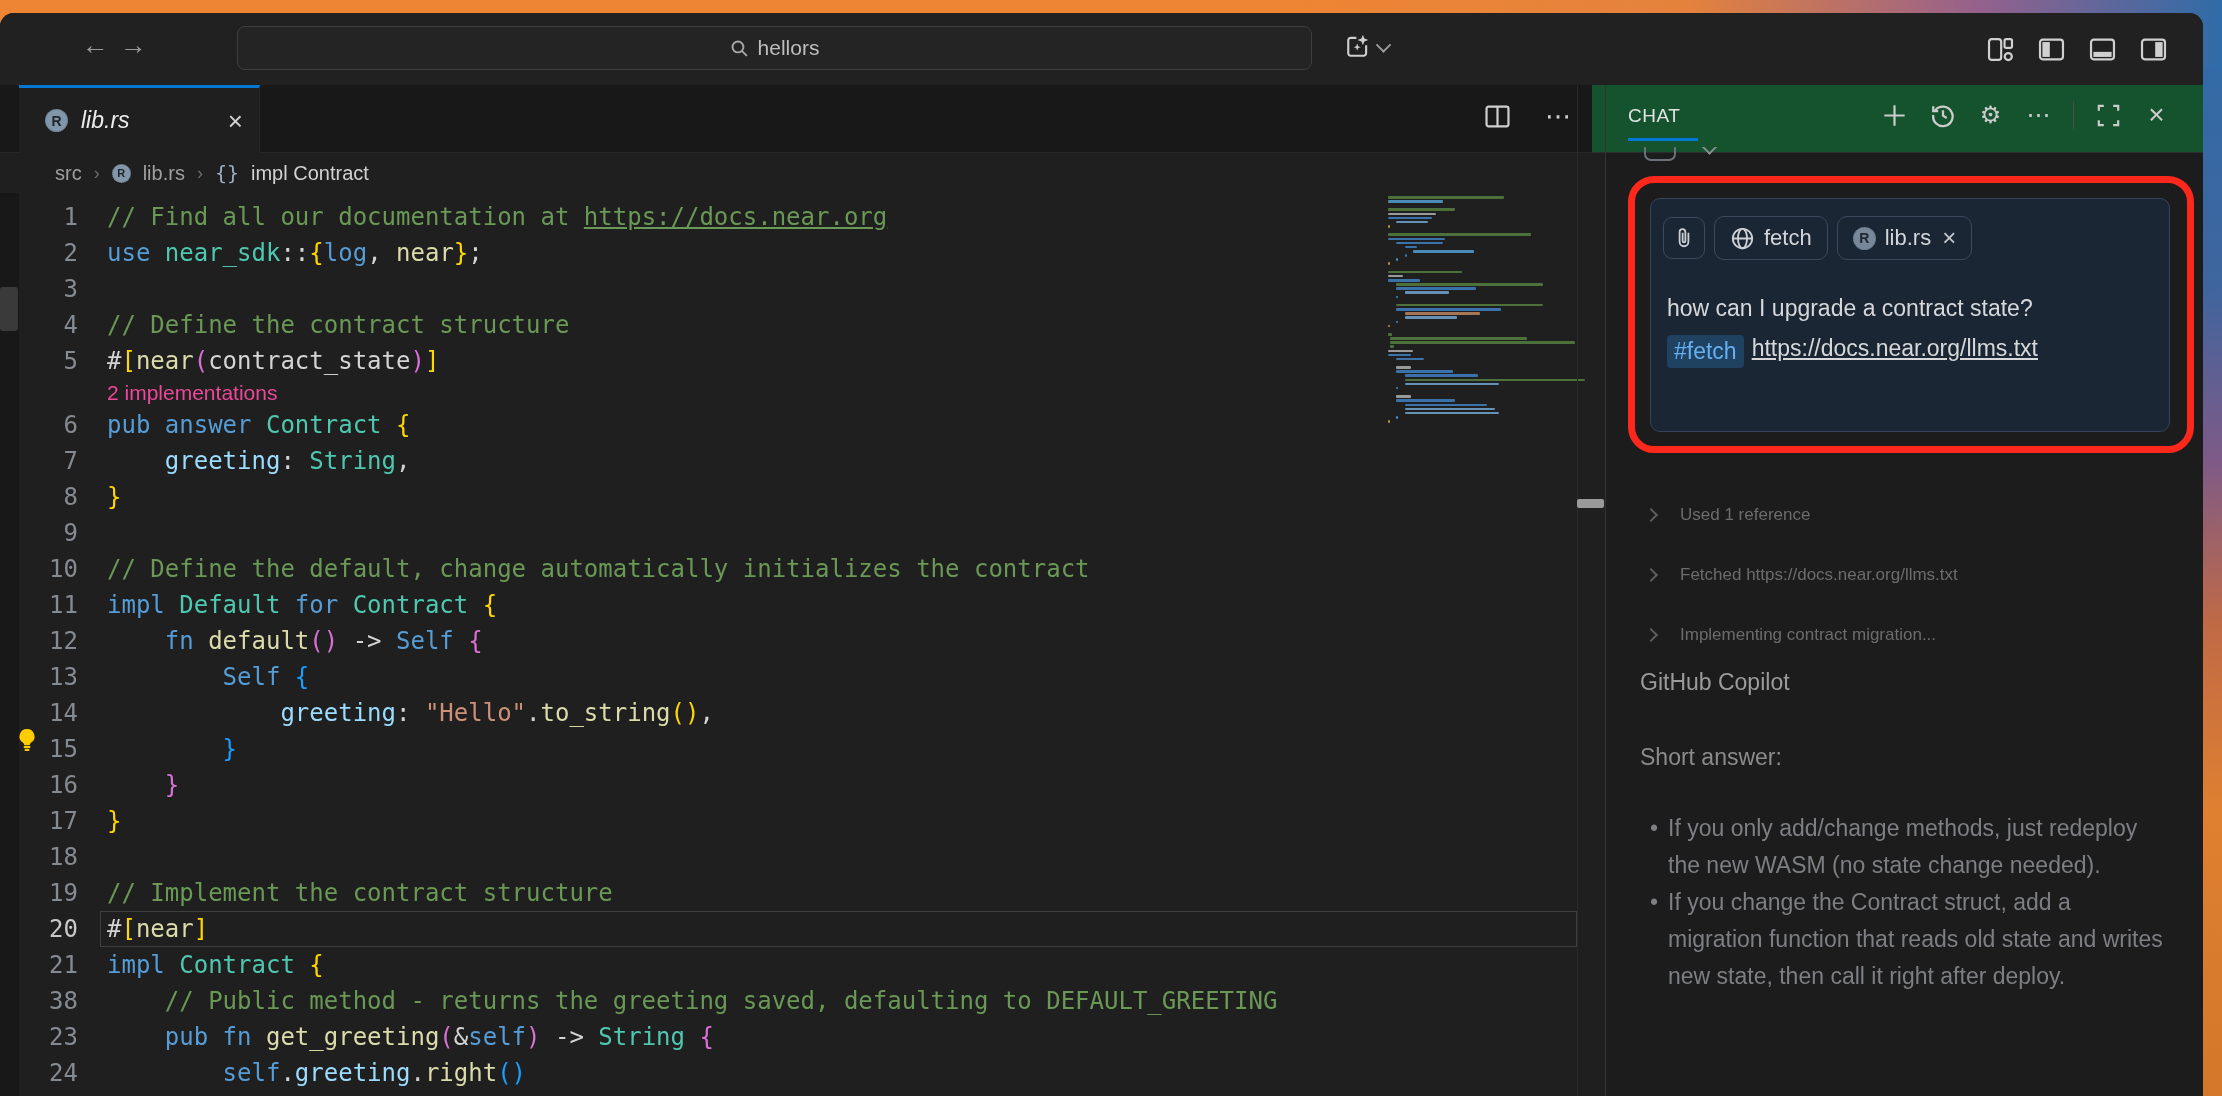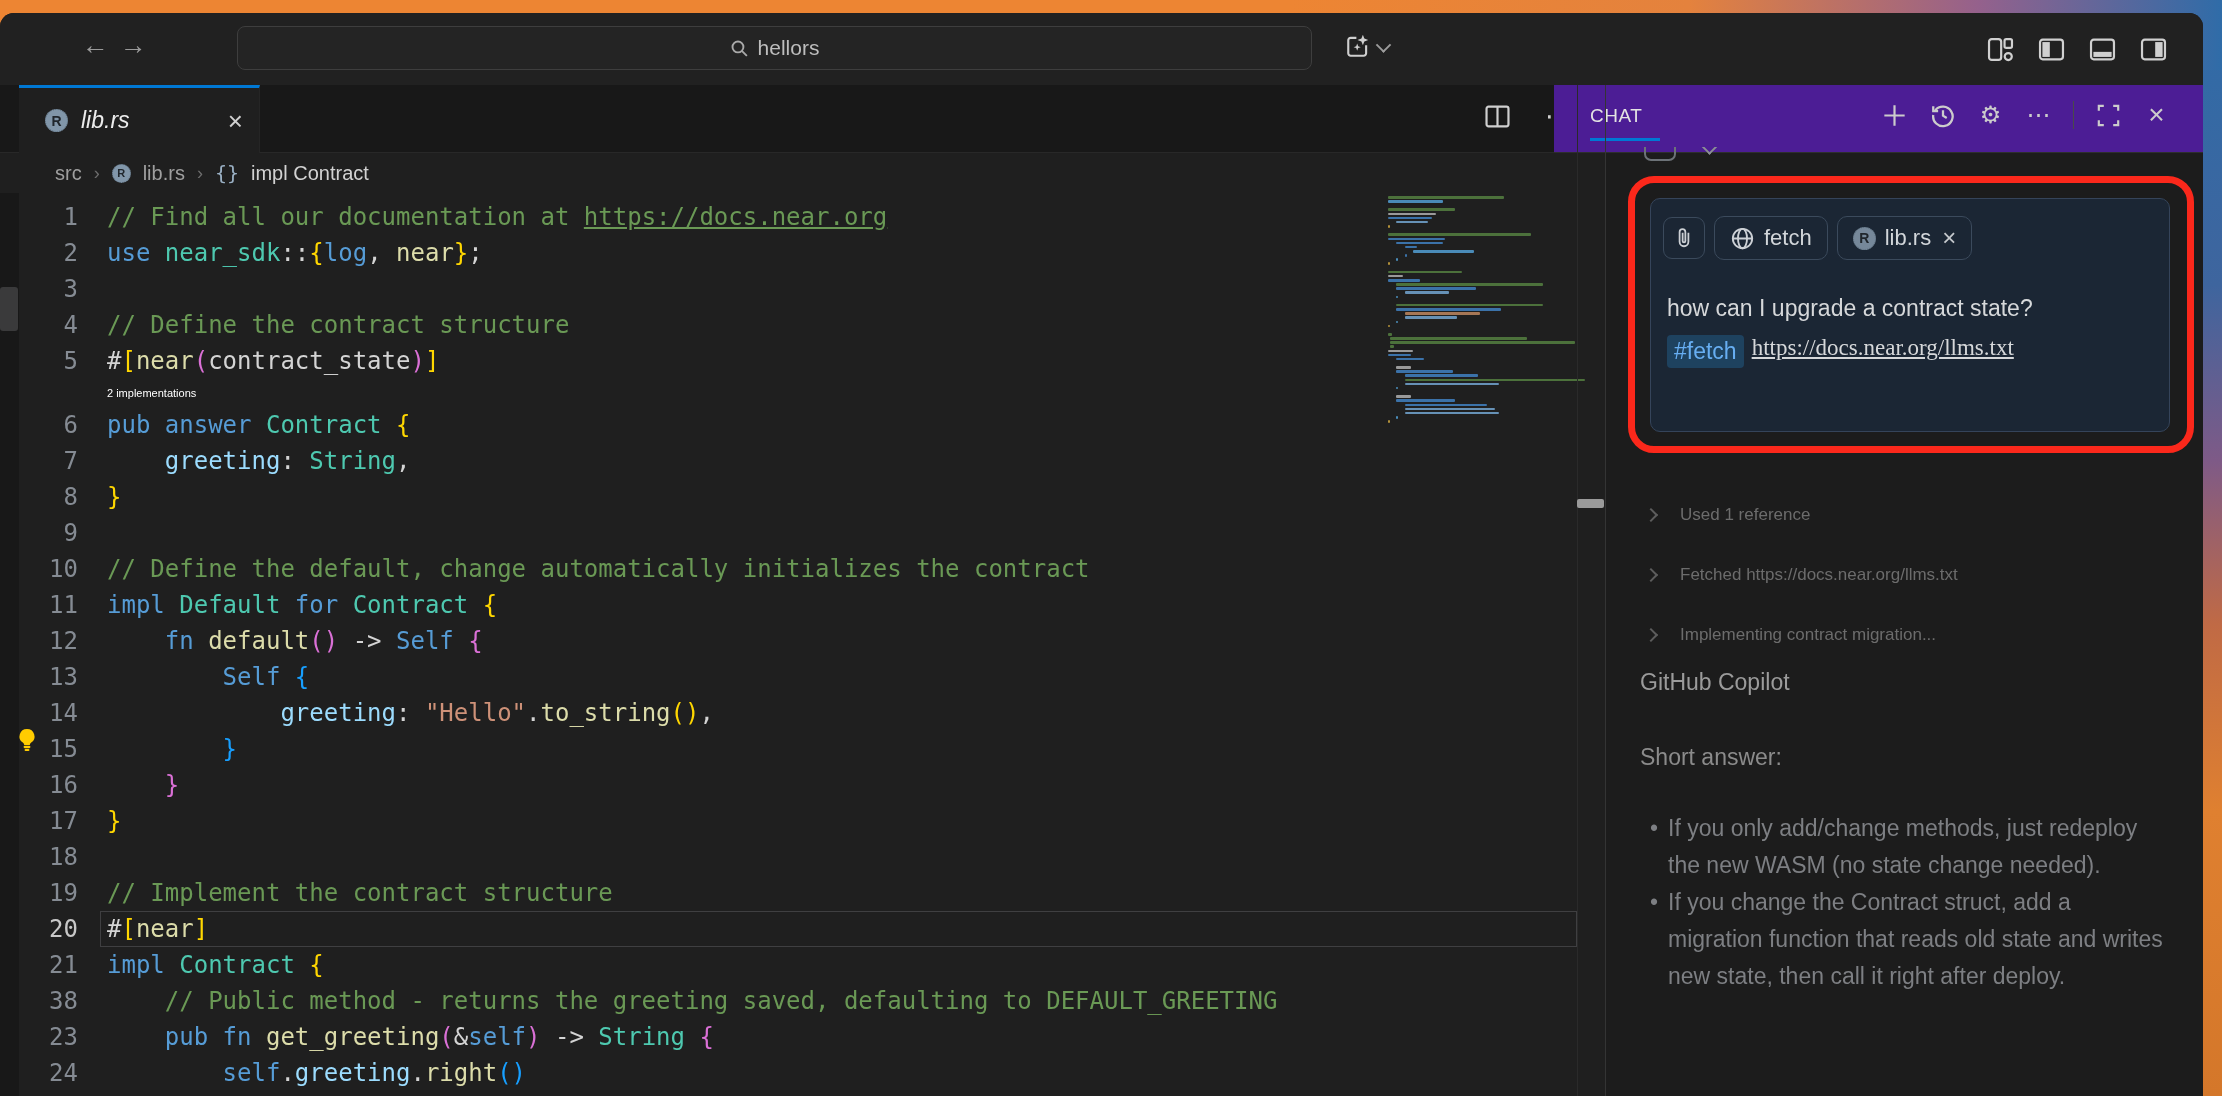--- a/index.html
+++ b/index.html
@@ -28,39 +28,39 @@
   #tabstrip{position:absolute;left:0;top:72px;width:1605px;height:68px;background:#181818;border-bottom:1px solid #282828;box-sizing:border-box;}
   #tab{position:absolute;left:19px;top:0;width:241px;height:68px;background:#1f1f1f;border-top:3px solid #0078d4;
     box-sizing:border-box;display:flex;align-items:center;padding-left:26px;gap:13px;border-right:1px solid #252525;}
   .rusticon{display:inline-flex;width:23px;height:23px;border-radius:50%;background:#8196a9;color:#20262c;
     font-size:14px;font-weight:bold;align-items:center;justify-content:center;border:1px dotted #5f7181;box-sizing:border-box;flex:0 0 auto;}
   #tablabel{font-style:italic;font-size:23px;color:#ececec;}
   #tabclose{margin-left:auto;margin-right:16px;color:#d0d0d0;font-size:26px;line-height:1;}
   #editoractions{position:absolute;left:1484px;top:16px;display:flex;gap:34px;align-items:center;color:#cfcfcf;}
   #dots{font-size:26px;color:#cfcfcf;letter-spacing:2px;}
   
-  #chatheaderband{position:absolute;left:1554px;top:72px;right:0;height:68px;background:#4c1d95;border-bottom:1px solid #2e2e2e;box-sizing:border-box;}
+  #chatheaderband{position:absolute;left:1592px;top:72px;right:0;height:68px;background:#14532d;border-bottom:1px solid #2e2e2e;box-sizing:border-box;}
   #chat-title{position:absolute;left:36px;top:20px;font-size:19px;letter-spacing:.5px;color:#e3e3e3;}
   #chat-title-underline{position:absolute;left:36px;top:53px;width:70px;height:3px;background:#0078d4;}
   #chathdricons{position:absolute;right:33px;top:16px;display:flex;gap:21px;align-items:center;color:#cccccc;}
   .chicon{width:27px;height:27px;display:flex;align-items:center;justify-content:center;font-size:24px;}
   .vsep{width:1px;height:28px;background:#4a4a4a;}
   
   #breadcrumb{position:absolute;left:0;top:140px;width:1605px;height:40px;background:#1f1f1f;display:flex;align-items:center;
     padding-left:55px;gap:12px;font-size:20px;color:#9f9f9f;box-sizing:border-box;}
   .bcsep{color:#6d6d6d;font-size:18px;}
   .bcsym{color:#9ab0c4;font-family:"DejaVu Sans Mono",monospace;}
   #bc-impl{color:#d2d2d2;}
   .rusticon.small{width:19px;height:19px;font-size:11px;}
   
   #editor{position:absolute;left:0;top:186px;width:1577px;bottom:0;font-family:"DejaVu Sans Mono",monospace;font-size:24px;}
   .crow{height:36px;display:flex;align-items:center;position:relative;}
   .gut{width:78px;text-align:right;color:#858b93;flex:0 0 78px;}
   .cc{padding-left:29px;white-space:pre;}
-  .lensrow{height:28px;display:flex;align-items:center;padding-left:107px;font-family:"Liberation Sans",sans-serif;font-size:11px;color:#ffffff;}
+  .lensrow{height:28px;display:flex;align-items:center;padding-left:107px;font-family:"Liberation Sans",sans-serif;font-size:21px;color:#ec4899;}
   .cur::after{content:'';position:absolute;left:100px;right:0;top:0;bottom:0;border:1px solid #3f3f41;pointer-events:none;}
   .cur .gut{color:#c8c8c8;}
   .cmt{color:#6A9955;} .cml{color:#6A9955;text-decoration:underline;}
   .kw{color:#569CD6;} .ty{color:#4EC9B0;} .fnc{color:#DCDCAA;} .vr{color:#9CDCFE;}
   .str{color:#CE9178;} .pl{color:#D4D4D4;} .b1{color:#FFD700;} .b2{color:#DA70D6;} .b3{color:#179FFF;}
   #lightbulb{position:absolute;left:14px;top:714px;width:26px;height:26px;}
   
   #minimap{position:absolute;left:1388px;top:183px;width:192px;height:250px;opacity:.9;}
   .mline{position:absolute;height:2.6px;border-radius:1px;}
   .m-g{background:#517a3f;} .m-b{background:#3f7cb8;} .m-v{background:#6e9ec7;} .m-w{background:#a8a8a8;}
@@ -78,21 +78,21 @@
   #chat-input{position:absolute;left:44px;top:45px;width:520px;height:234px;background:#1b2634;border:1px solid #35445a;
     border-radius:10px;box-sizing:border-box;}
   #chips{position:absolute;left:12px;top:17px;display:flex;gap:9px;align-items:center;}
   .chip{height:44px;display:flex;align-items:center;gap:9px;border:1px solid #3b4a5c;border-radius:10px;
     padding:0 15px;color:#d2d6da;font-size:22px;box-sizing:border-box;}
   .chip.iconchip{width:42px;height:42px;padding:0;justify-content:center;border-radius:9px;}
   .chipx{font-size:24px;color:#c4c8cc;margin-left:2px;}
   #msg1{position:absolute;left:16px;top:96px;color:#d6d8da;font-size:23px;}
   #msg2{position:absolute;left:16px;top:136px;display:flex;align-items:flex-start;gap:8px;font-size:23px;}
   #tokenfetch{background:#1e425f;color:#67aef2;padding:3px 7px;border-radius:4px;}
-  #msglink{color:#d6d8da;text-decoration:underline;font-family:Liberation Serif, serif;}
+  #msglink{color:#d6d8da;text-decoration:underline;}
   #moderow{position:absolute;left:16px;right:14px;bottom:14px;height:32px;display:flex;align-items:center;gap:10px;color:#c6cacd;font-size:22px;}
   .modebtn{display:flex;align-items:center;gap:9px;margin-right:14px;}
   .chv{display:inline-block;width:9px;height:9px;border-right:2px solid currentColor;border-bottom:2px solid currentColor;}
   .chv-d{transform:rotate(45deg) translate(-1px,-1px);}
   .chv-r{transform:rotate(-45deg);}
   #sendwrap{margin-left:auto;display:flex;align-items:center;gap:12px;}
   #steps{position:absolute;left:40px;top:347px;}
   .step{display:flex;align-items:center;gap:24px;height:30px;margin-bottom:30px;color:#6c6c6c;font-size:17px;}
   .step .chv{color:#5d5d5d;width:8px;height:8px;border-width:2px;}
   #chat-author{position:absolute;left:34px;top:516px;color:#9b9b9b;font-size:23px;}

